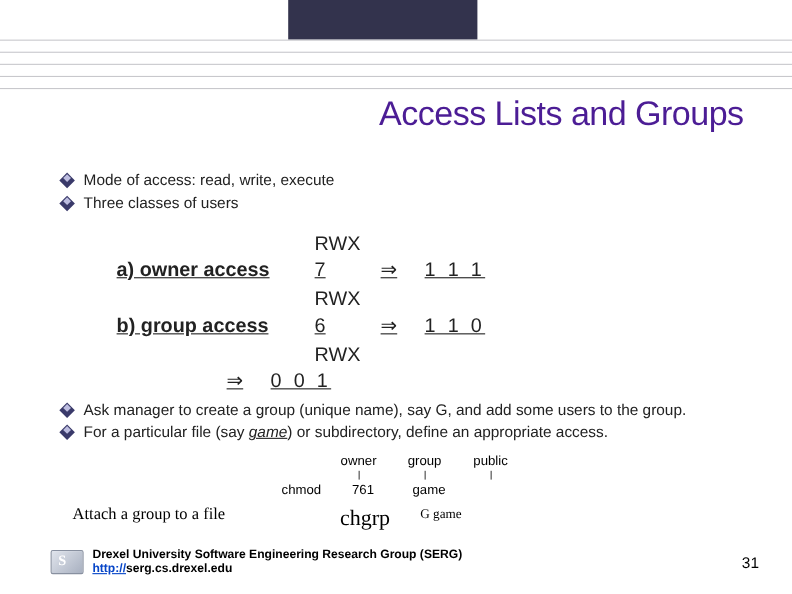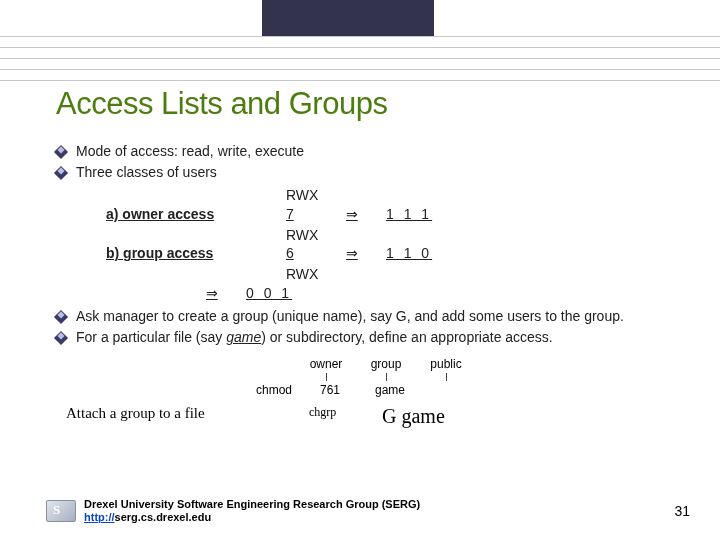--- a/index.html
+++ b/index.html
@@ -37,24 +37,25 @@
   }
   .rule-stack hr { margin-bottom: 10px; }
   .content {
     position: absolute;
     top: 86px;
     left: 56px;
     width: 620px;
   }
   .title {
     font-size: 31px;
-    color: #4d7c0f;
+    color: #4c1d95;
     font-weight: normal;
-    margin-bottom: 20px;
+    margin-bottom: 32px;
     letter-spacing: -0.5px;
+    text-align: right;
   }
   .bullets {
     font-size: 14px;
     color: #222;
     line-height: 1.35;
   }
   .bullet-row {
     display: flex;
     align-items: flex-start;
     margin-bottom: 2px;
@@ -70,22 +71,22 @@
   }
   .dia::after {
     content: "";
     position: absolute;
     top: 1px; left: 1px;
     width: 5px; height: 5px;
     background: #bdbde0;
   }
   .bullet-text { flex: 1; }
   .access-grid {
-    margin: 4px 0 4px 50px;
-    font-size: 14px;
+    margin: 15px 0 4px 50px;
+    font-size: 18px;
   }
   .access-row { display: flex; align-items: flex-start; margin-bottom: 2px; text-decoration: underline; }
   .access-label { width: 180px; font-weight: bold; }
   .access-rwx { width: 60px; }
   .access-arrow { width: 40px; font-family: Arial; }
   .access-bits { letter-spacing: 3px; text-align: center; }
   .cmd-block {
     margin-top: 10px;
     font-size: 12px;
   }
@@ -111,22 +112,22 @@
   .cmd-name { width: 54px; text-align: right; padding-right: 8px; }
   .cmd-args { display: flex; }
   .cmd-arg { width: 60px; text-align: center; }
   .attach {
     margin-top: 8px;
     font-size: 15px;
     font-family: "Times New Roman", serif;
   }
   .attach-row { display: flex; align-items: flex-start; gap: 17px; }
   .attach-label { width: 236px; padding-left: 10px; }
-  .attach-cmd { width: 56px; font-family: "Times New Roman", serif; font-size: 12px; }
-  .attach-args { font-family: "Times New Roman", serif; font-size: 20px; }
+  .attach-cmd { width: 56px; font-family: "Times New Roman", serif; font-size: 20px; }
+  .attach-args { font-family: "Times New Roman", serif; font-size: 12px; }
   .footer {
     position: absolute;
     bottom: 16px;
     left: 46px;
     right: 30px;
     display: flex;
     align-items: center;
     justify-content: space-between;
     font-size: 11px;
     font-weight: bold;

